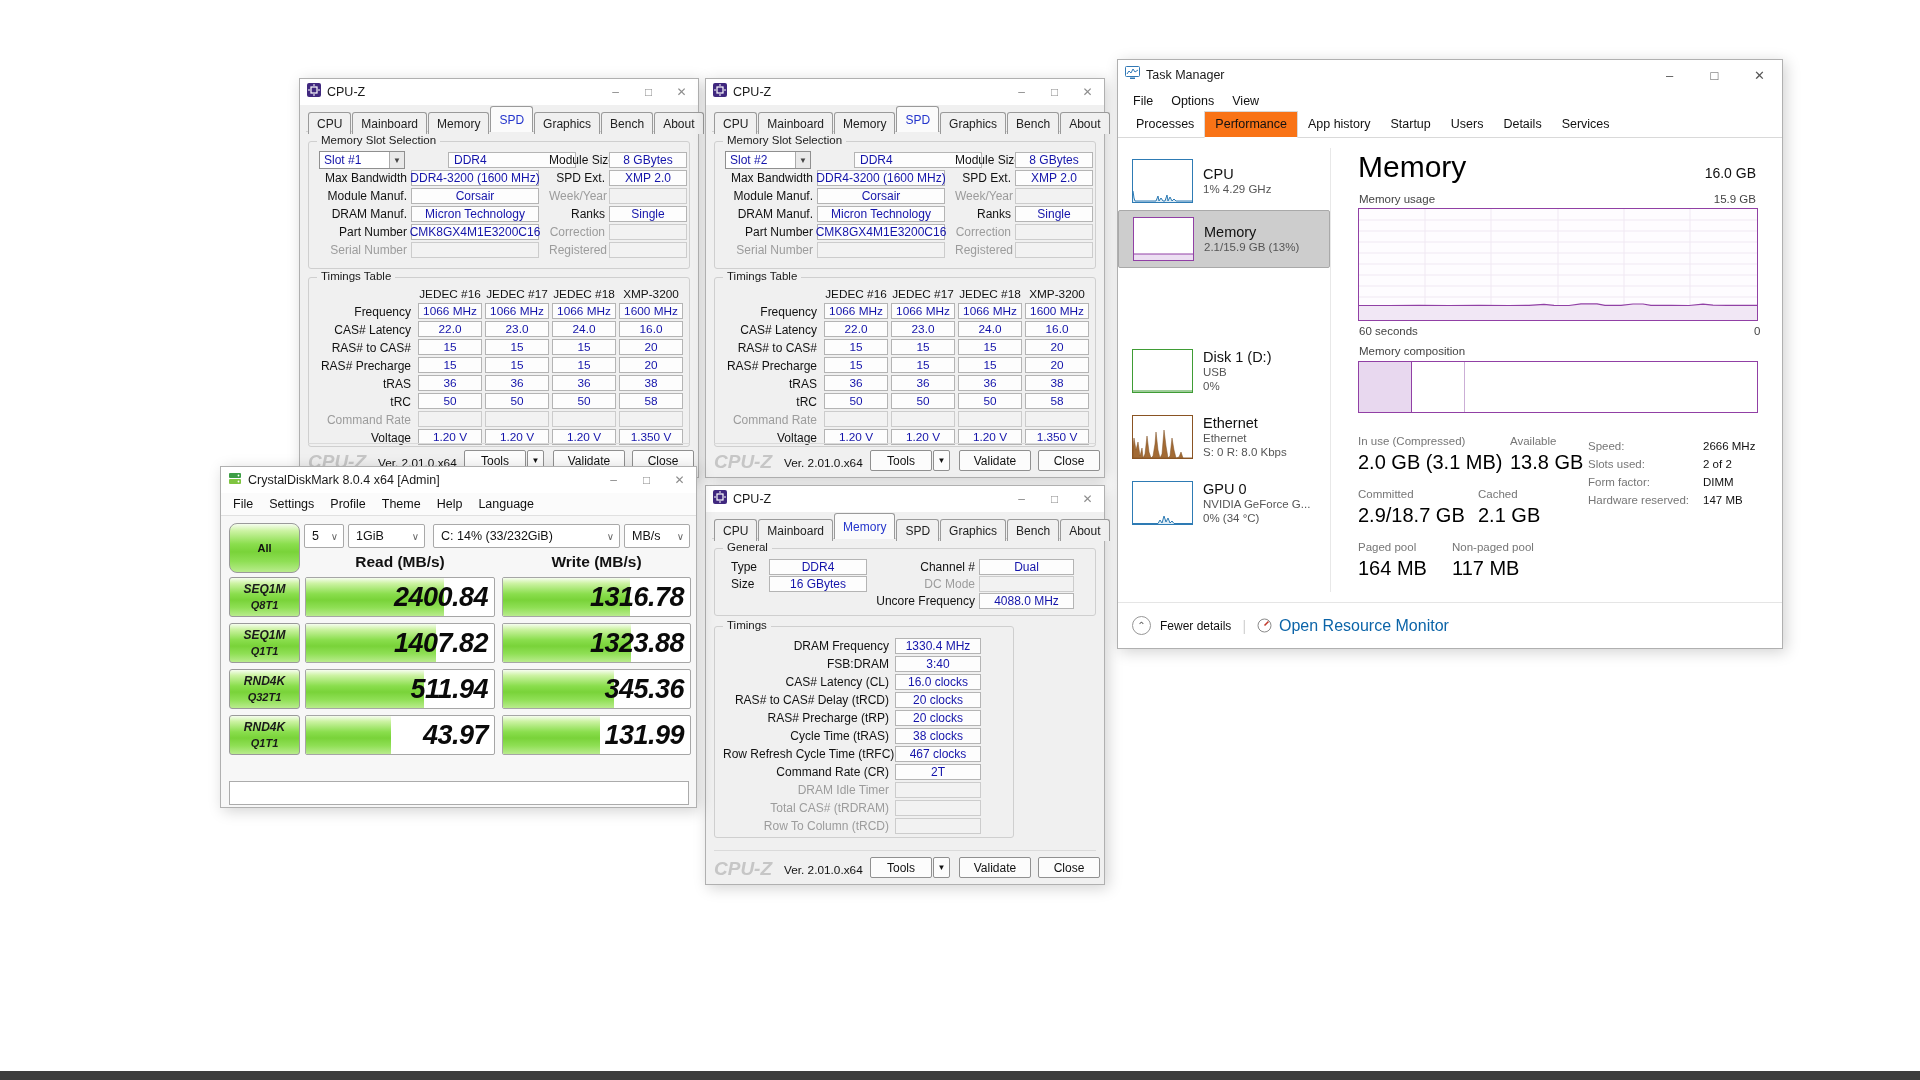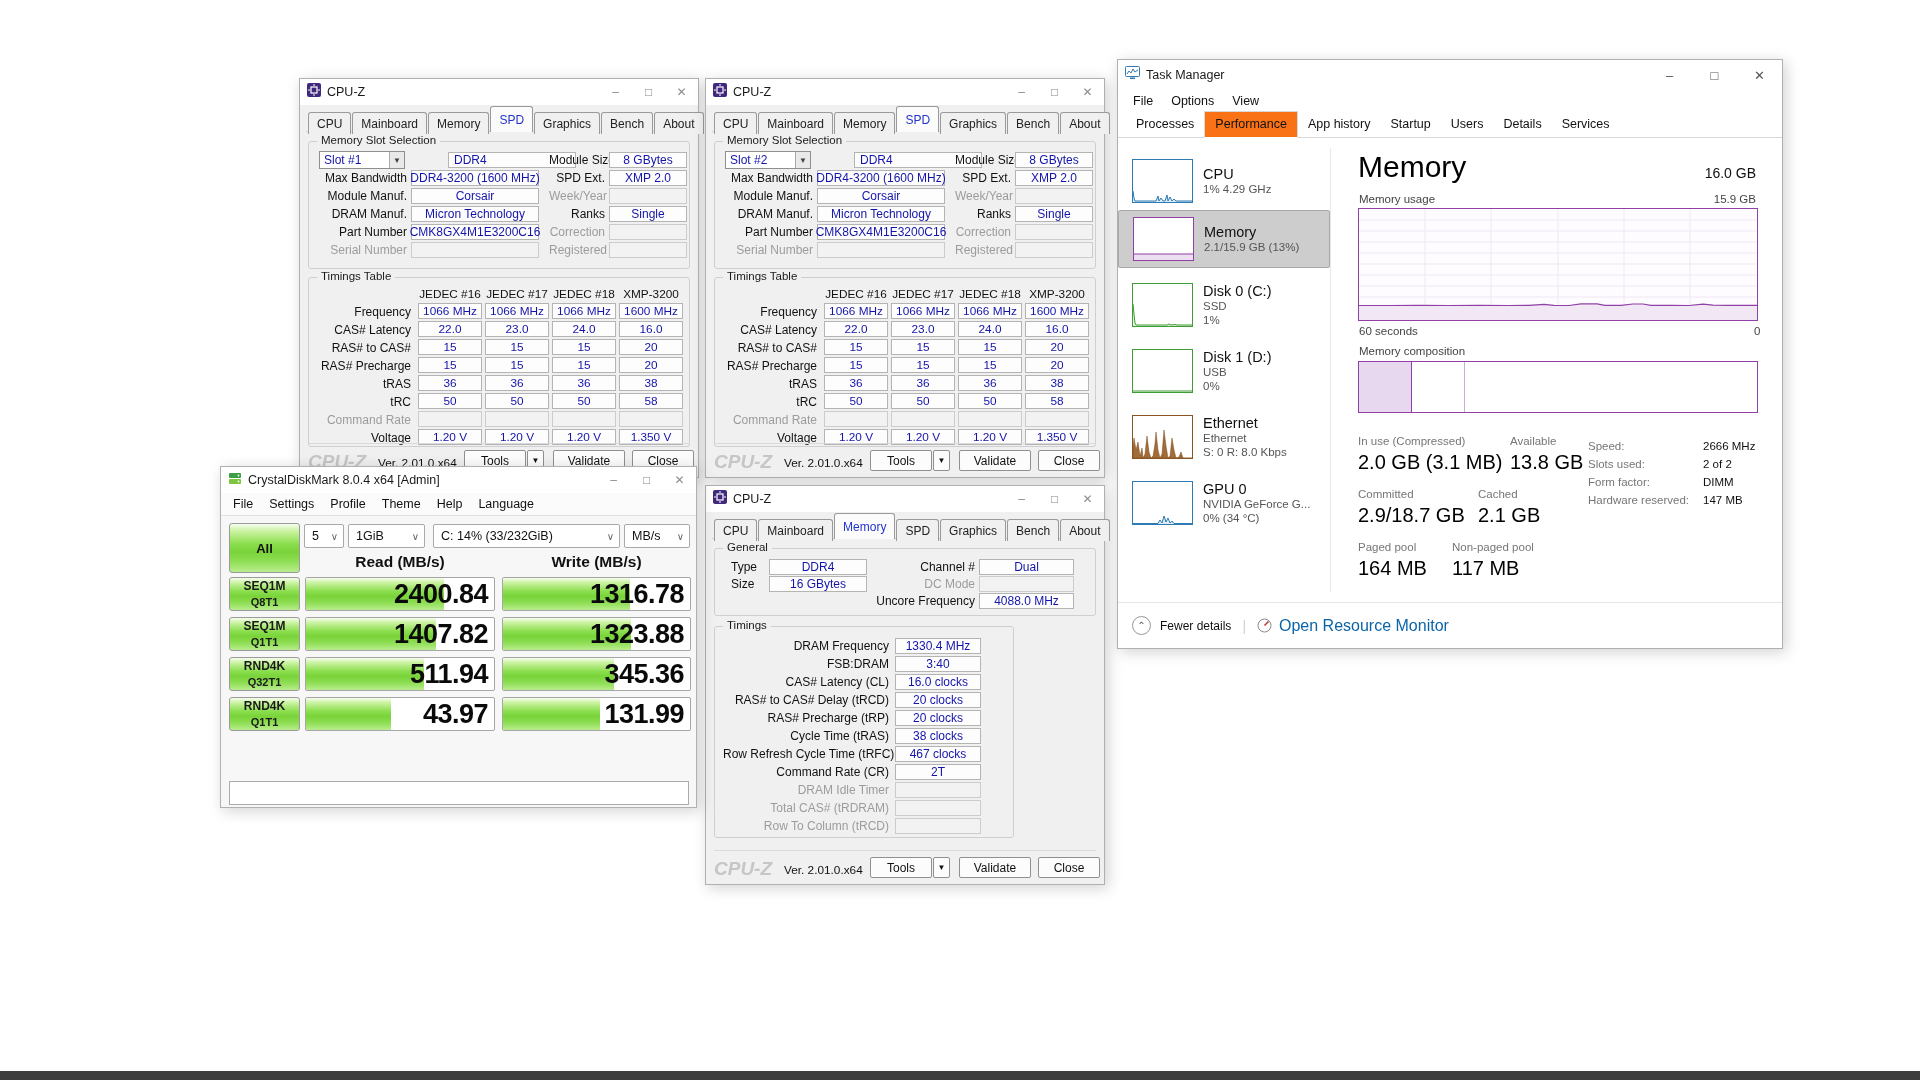--- a/index.html
+++ b/index.html
@@ -73,33 +73,33 @@
   .m3rows { padding:10px 0 0 8px; }
   .m3row { display:flex; align-items:center; height:18px; }
   .m3lbl { width:172px; text-align:right; padding-right:6px; font-size:12px; white-space:nowrap; }
   .m3box { width:86px; height:16px; background:#fdfdfd; border:1px solid #b4b4b4; color:#1414aa; font-size:12px; display:flex; align-items:center; justify-content:center; }
 
   
   .cdm { left:220px; top:466px; width:477px; height:342px; background:#f7f7f7; }
   .cdm-menu { position:absolute; top:26px; left:0; right:0; height:23px; display:flex; align-items:center; padding-left:4px; background:#fbfbfb; border-bottom:1px solid #e0e0e0; }
   .cdm-menu span { font-size:12.5px; padding:0 8px; color:#111; }
   .grad-green { background:linear-gradient(180deg,#f6fdef 0%,#cdf3a4 14%,#8ade4d 42%,#79d339 58%,#8fdf55 78%,#b9ec8d 100%); }
-  .btn-all { position:absolute; left:8px; top:56px; width:71px; height:50px; border:1px solid #9a9a9a; border-radius:3px; font-weight:bold; font-size:13px; color:#111; display:flex; align-items:center; justify-content:center; }
+  .btn-all { position:absolute; left:8px; top:56px; width:71px; height:50px; border:1px solid #9a9a9a; border-radius:8px; font-weight:bold; font-size:11px; color:#111; display:flex; align-items:center; justify-content:center; }
   .sel { position:absolute; top:57px; height:24px; background:#fff; border:1px solid #a9a9a9; border-radius:2px; display:flex; align-items:center; font-size:12.5px; color:#111; padding-left:7px; }
   .sarr { margin-left:auto; padding-right:5px; color:#666; font-size:10px; }
   #sel-count { left:83px; width:40px; }
   #sel-size { left:127px; width:77px; }
   #sel-drive { left:212px; width:187px; }
   #sel-unit { left:403px; width:66px; }
   .cdm-headers { position:absolute; top:86px; left:8px; display:flex; }
   .hspace1 { width:76px; } .hspace2 { width:7px; }
   .rhead,.whead { width:190px; text-align:center; font-weight:bold; font-size:15.5px; color:#111; }
   .whead { width:189px; }
   .cdm-rows { position:absolute; top:110px; left:8px; }
-  .cdm-row { display:flex; margin-bottom:6px; height:34px; }
+  .cdm-row { display:flex; margin-bottom:6px; height:40px;font-style:italic; }
   .cdm-lblbtn { width:71px; border:1px solid #9a9a9a; border-radius:3px; display:flex; flex-direction:column; align-items:center; justify-content:center; line-height:1.3; }
   .cdm-lblbtn .t1 { font-weight:bold; font-size:12px; color:#1a1a1a; }
   .cdm-lblbtn .t2 { font-weight:bold; font-size:11px; color:#1a1a1a; }
   .bar { position:relative; border:1px solid #a6a6a6; background:#fff; margin-left:5px; width:190px; border-radius:2px; overflow:hidden; }
   .bar.write { margin-left:7px; width:189px; }
   .bar-fill { position:absolute; top:0; bottom:0; left:0; }
   .bar-num { position:absolute; right:6px; top:50%; transform:translateY(-50%); font-size:27px; font-weight:bold; color:#0a0a0a; letter-spacing:-0.5px; }
   .cdm-footbox { position:absolute; left:8px; top:314px; width:460px; height:24px; background:#fff; border:1px solid #ababab; font-size:12px; padding:3px 6px; }
 
   
@@ -755,33 +755,20 @@
           <svg width="59" height="42" viewBox="0 0 59 42">
             <rect x="0" y="36" width="59" height="6" fill="#ecdff2"></rect>
             <line x1="0" y1="36" x2="59" y2="36" stroke="#9140a5"></line>
           </svg>
         </span>
       <span class="tm-t">
           <div class="tm-name">Memory</div>
           <div class="tm-sub">2.1/15.9 GB (13%)</div>
         </span>
     </div>
-    <div class="tm-item" style="top:138px">
-      <span class="tm-g" style="border-color: rgb(63, 156, 53);">
-          <svg width="59" height="42" viewBox="0 0 59 42">
-            <path fill="#e4f2de" d="M0,42 L0,20 L1,30 L2,39 L3,41 L34,41 L36,40 L38,41 L42,40.5 L44,41 L59,41 L59,42 Z"></path>
-            <polyline fill="none" stroke="#3f9c35" points="0,20 1,30 2,39 3,41 34,41 36,40 38,41 42,40.5 44,41 59,41"></polyline>
-          </svg>
-        </span>
-      <span class="tm-t">
-          <div class="tm-name">Disk 0 (C:)</div>
-          <div class="tm-sub">SSD</div>
-          <div class="tm-sub">1%</div>
-        </span>
-    </div>
     <div class="tm-item" style="top:204px">
       <span class="tm-g" style="border-color: rgb(63, 156, 53);">
           <svg width="59" height="42" viewBox="0 0 59 42">
             <line x1="0" y1="41" x2="59" y2="41" stroke="#3f9c35"></line>
           </svg>
         </span>
       <span class="tm-t">
           <div class="tm-name">Disk 1 (D:)</div>
           <div class="tm-sub">USB</div>
           <div class="tm-sub">0%</div>

